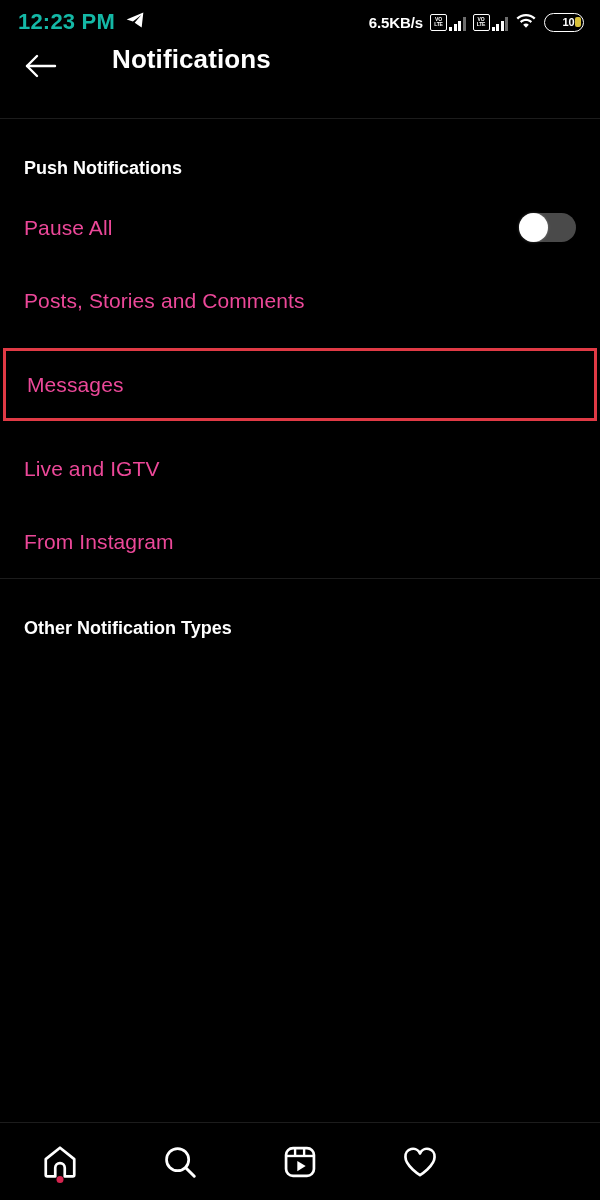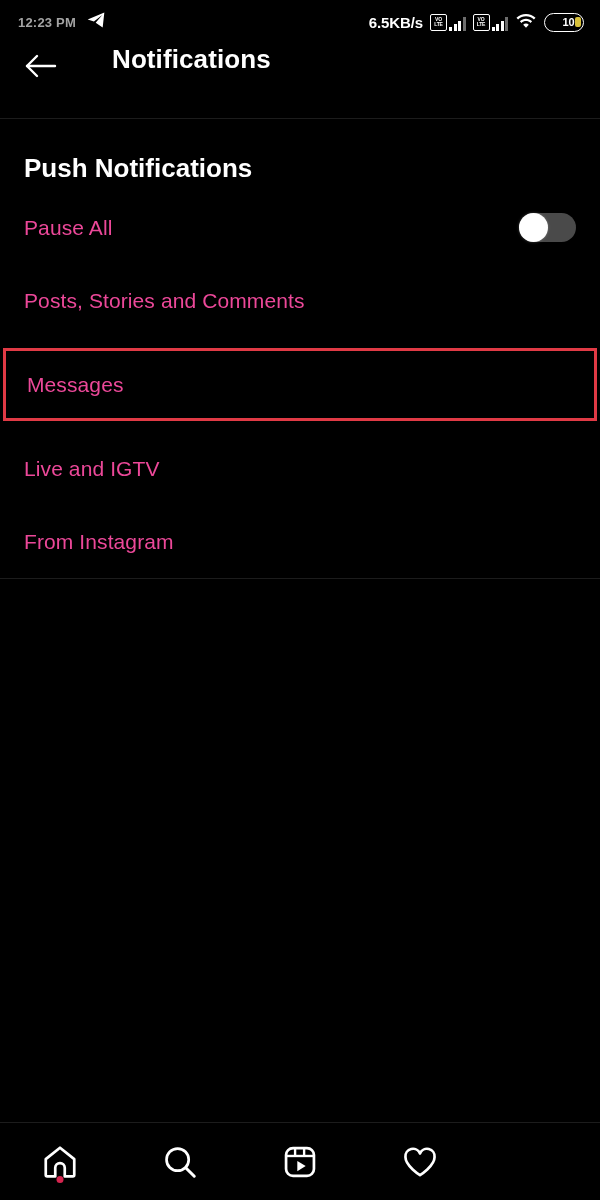--- a/index.html
+++ b/index.html
@@ -25,24 +25,24 @@
     justify-content: space-between;
     padding: 0 16px 0 18px;
     box-sizing: border-box;
   }
   .status-left {
     display: flex;
     align-items: center;
     gap: 10px;
   }
   .status-time {
-    font-size: 13px;
+    font-size: 22px;
     font-weight: bold;
     letter-spacing: 0.2px;
-    color: #a3a3a3;
+    color: #14b8a6;
   }
   .status-right {
     display: flex;
     align-items: center;
     gap: 7px;
   }
   .net-speed {
     font-size: 15px;
     font-weight: bold;
     letter-spacing: -0.1px;
@@ -137,21 +137,21 @@
     height: 1px;
     background: #1c1c1c;
     width: 100%;
   }
 
   
   .section {
     padding-top: 26px;
   }
   .section-title {
-    font-size: 26px;
+    font-size: 18px;
     font-weight: bold;
     padding: 0 24px;
     height: 46px;
     display: flex;
     align-items: center;
     text-align: center;
   }
   .row {
     height: 73px;
     display: flex;
@@ -319,20 +319,21 @@
 
 
   <div class="row">
     <span class="row-label">From Instagram</span>
   </div>
 </div>
 
 <div class="divider"></div>
 
 <div class="section">
+  <div class="section-title">Other Notification Types</div>
 
 </div>
 
 <div class="bottom-nav">
   <div class="nav-item">
     <svg width="40" height="38" viewBox="0 0 24 24">
       <path d="M3 10.2 L12 3 L21 10.2 V20.2 a0.9 0.9 0 0 1 -0.9 0.9 H15 v-5.4 a3 3 0 0 0 -6 0 V21.1 H3.9 a0.9 0.9 0 0 1 -0.9 -0.9 Z" fill="none" stroke="#ffffff" stroke-width="1.7" stroke-linejoin="round"></path>
     </svg>
     <span class="nav-badge"></span>
   </div>

